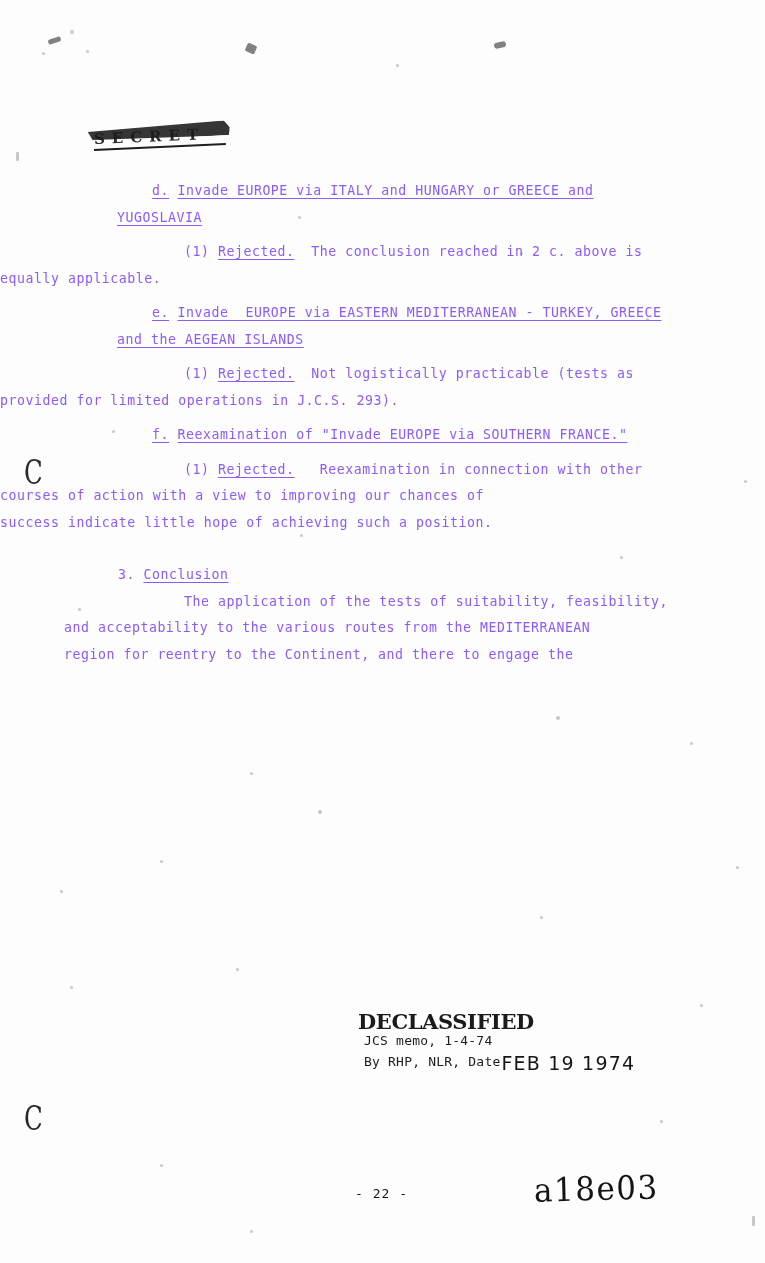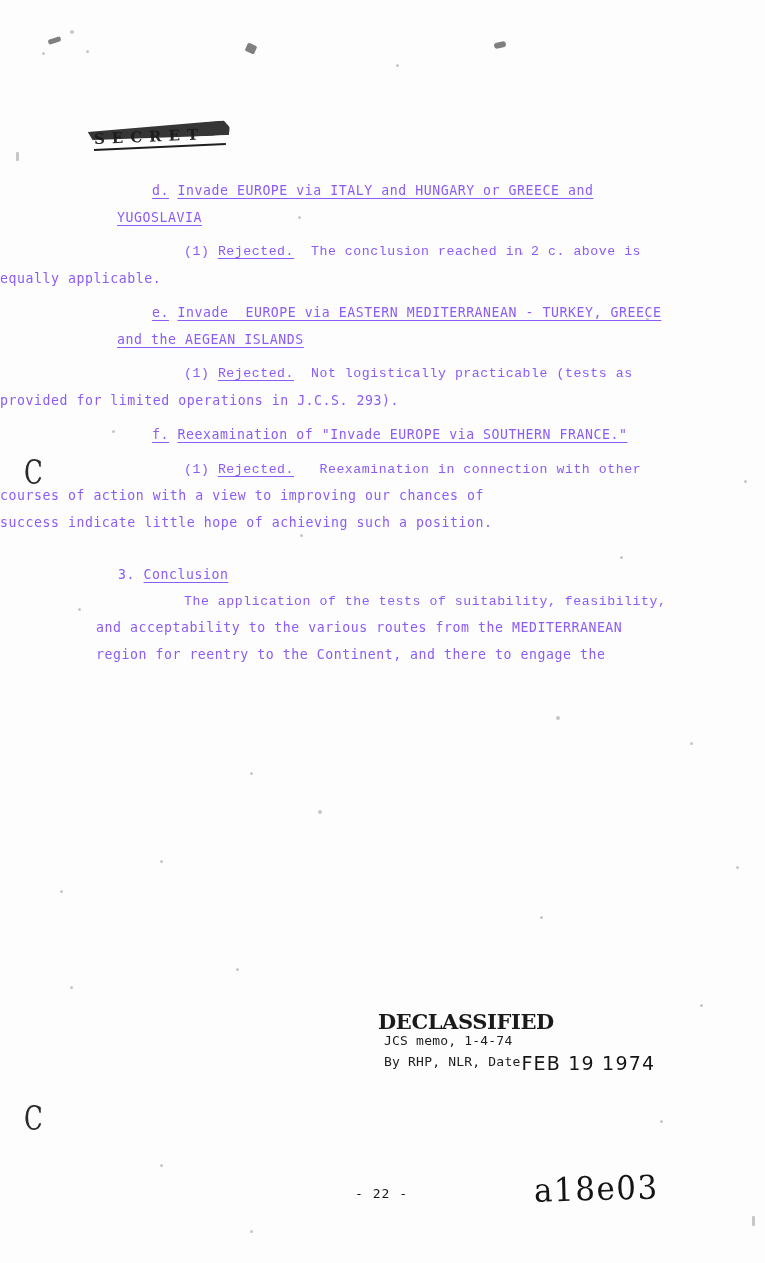--- a/index.html
+++ b/index.html
@@ -81,25 +81,25 @@
     width: 765px;
   }
   .line {
     font-size: 13.2px;
     line-height: 26.5px;
     letter-spacing: 0.55px;
     white-space: pre;
     color: #8b5cf6;
   }
   .ind-letter  { padding-left: 152px; }
-  .ind-sub     { padding-left: 184px; font-family: Liberation Mono, monospace; }
+  .ind-sub     { padding-left: 184px; }
   .ind-flush   { }
   .ind-hang    { padding-left: 117px; }
   .ind-num     { padding-left: 118px; }
-  .ind-body    { padding-left:  96px; }
+  .ind-body    { padding-left:  64px; }
 
   .u { text-decoration: underline; text-underline-offset: 2.5px; }
 
   .gap-sm { height: 8px; }
   .gap-md { height: 26px; }
 
   
   .margin-c {
     position: absolute;
     font-family: "DejaVu Serif", serif;
@@ -110,21 +110,20 @@
   }
   #margin-c-top    { left: 24px; top: 452px; }
   #margin-c-bottom { left: 24px; top: 1098px; }
 
   
   #declass-stamp {
     position: absolute;
     left: 358px;
     top: 1010px;
     width: 260px;
-    margin-left: 20px;
   }
   #declass-stamp .declass-title {
     font-family: "DejaVu Serif", serif;
     font-size: 21px;
     font-weight: bold;
     letter-spacing: -0.4px;
     color: #1a1a1a;
     line-height: 23px;
   }
   #declass-stamp .declass-line {

